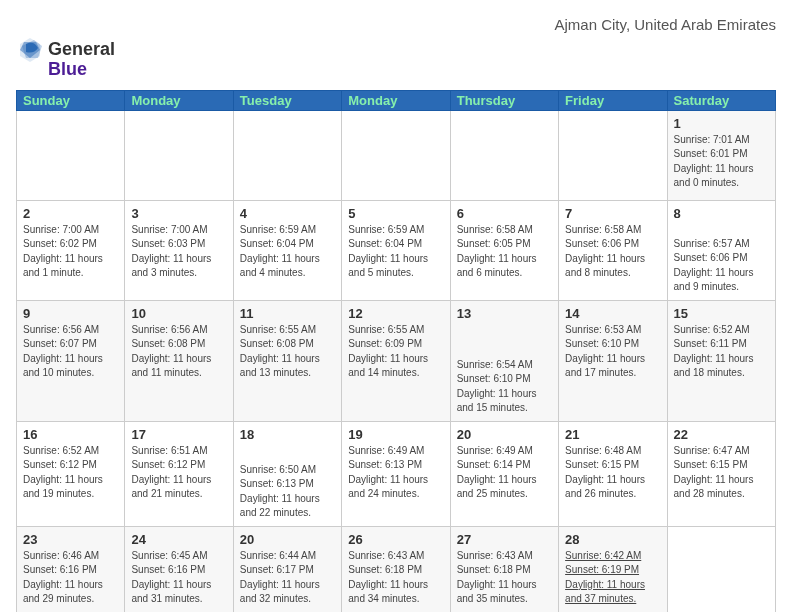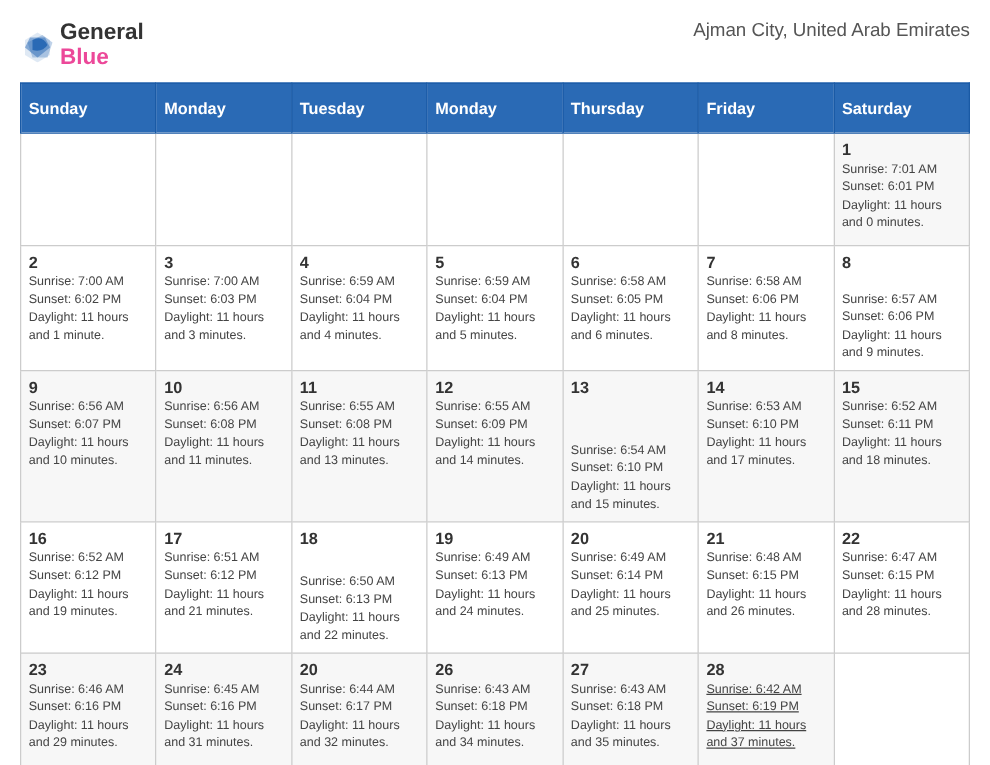--- a/index.html
+++ b/index.html
@@ -23,25 +23,26 @@
     }
     .logo-text {
       display: flex;
       flex-direction: column;
       line-height: 1.1;
     }
     .logo-general {
       font-size: 18px;
       font-weight: bold;
       color: #333;
+      margin-top: 24px;
     }
     .logo-blue {
       font-size: 18px;
       font-weight: bold;
-      color: #ec4899;
+      color: #4c1d95;
     }
     .logo-icon {
       width: 28px;
       height: 28px;
     }
     .title-block {
       text-align: right;
     }
     .cal-title {
       font-size: 36px;
@@ -53,24 +54,24 @@
       font-size: 15px;
       color: #555;
     }
     table {
       width: 100%;
       border-collapse: collapse;
       table-layout: fixed;
     }
     thead tr th {
       background: #2a6ab5;
-      color: #ffffff;
+      color: #86efac;
       font-size: 13px;
       font-weight: bold;
-      padding: 12px 6px;
+      padding: 2px 6px;
       text-align: left;
       border: 1px solid #1a5aa5;
     }
     tbody tr td {
       border: 1px solid #ccc;
       vertical-align: top;
       padding: 5px 6px;
       font-size: 10.5px;
       color: #333;
       height: 90px;

